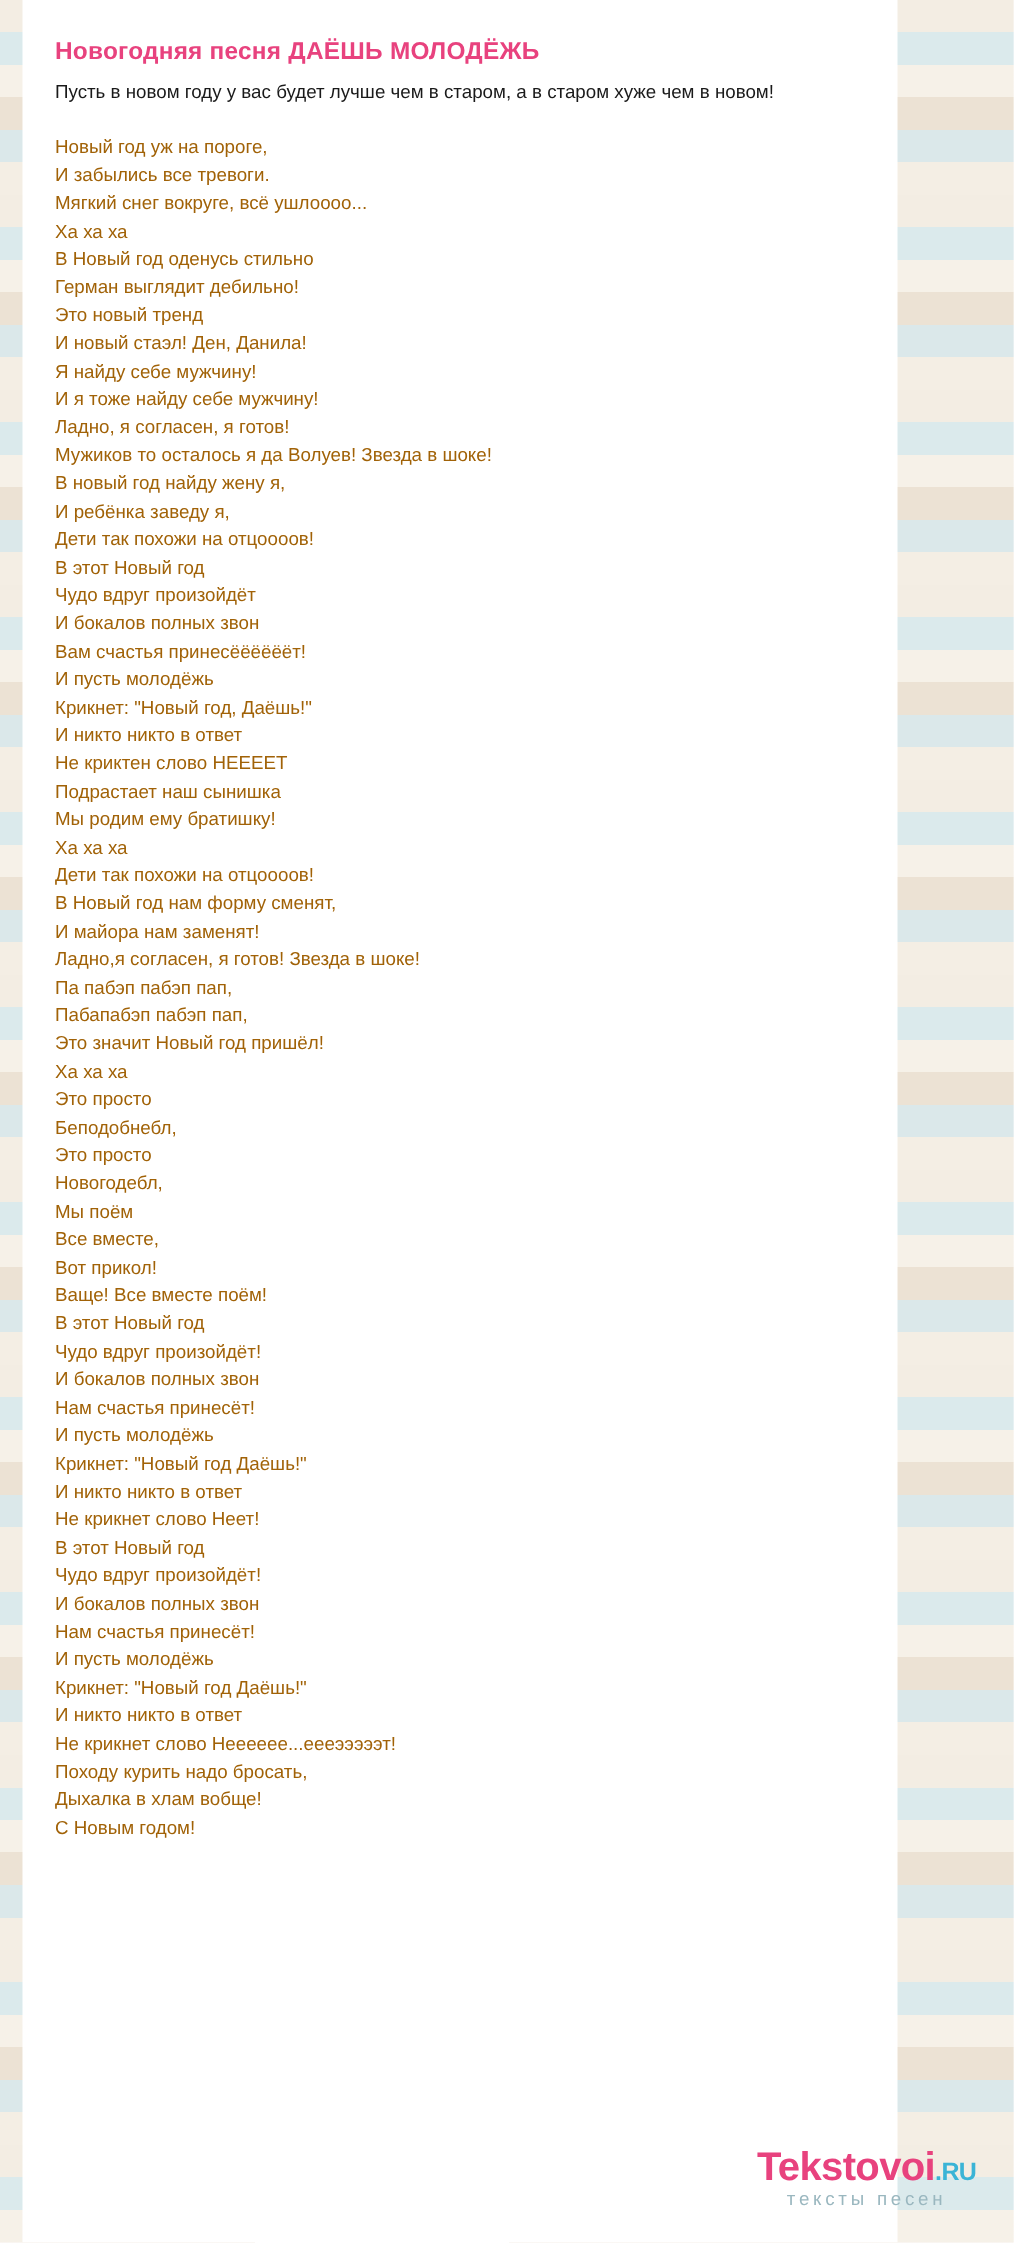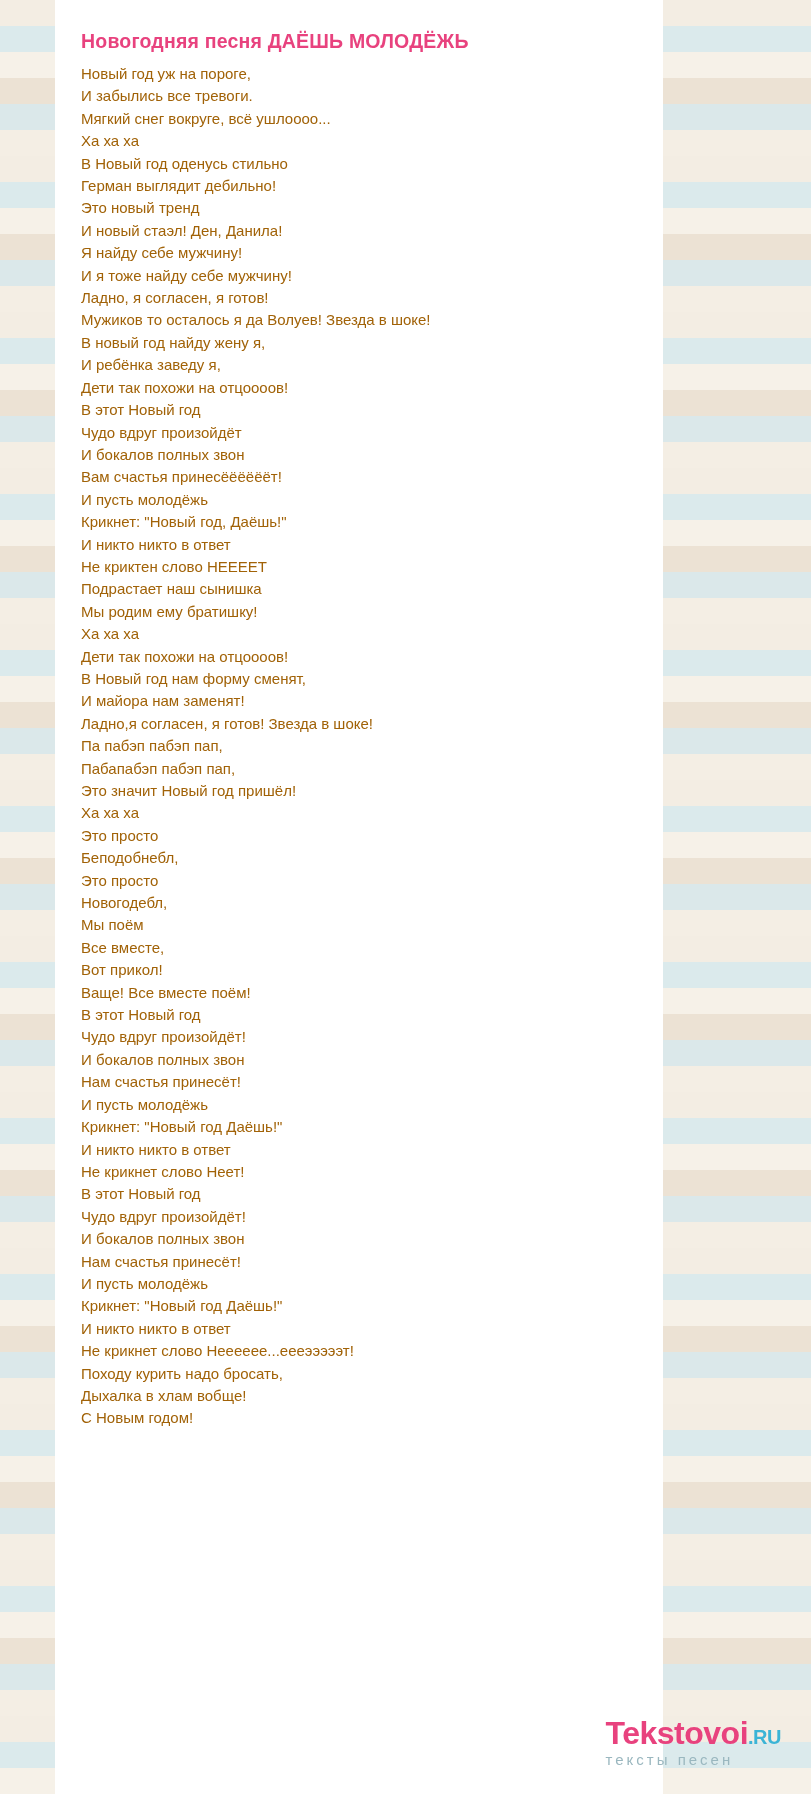--- a/index.html
+++ b/index.html
@@ -32,26 +32,25 @@
   .page-bg::after {
     content: "";
     position: absolute;
     inset: 0;
     background: rgba(255,255,255,0.25);
   }
   .content-card {
     position: absolute;
     left: 18px;
     top: 0px;
-    width: 608px;
+    width: 700px;
     min-height: 1794px;
     background: #ffffff;
     box-sizing: border-box;
     padding: 30px 26px 10px 26px;
-    margin-left: 37px;
   }
   .song-title {
     color: #e8427e;
     font-size: 19.5px;
     font-weight: bold;
     margin: 0 0 10px 0;
     letter-spacing: 0.2px;
   }
   .performer-line {
     font-size: 13px;
@@ -74,21 +73,21 @@
     font-size: 15px;
     line-height: 22.4px;
     color: #1a1a1a;
     margin: 0 0 22px 0;
   }
   
   .logo {
     position: absolute;
     right: 30px;
     bottom: 26px;
-    text-align: left;
+    text-align: center;
     user-select: none;
   }
   .logo-main {
     font-size: 32px;
     font-weight: bold;
     color: #e8427e;
     line-height: 1;
     letter-spacing: -0.5px;
   }
   .logo-tld {
@@ -106,20 +105,21 @@
 </head>
 <body>
 
 <div class="page-bg"></div>
 
 <div class="content-card">
 
   <h1 class="song-title">Новогодняя песня ДАЁШЬ МОЛОДЁЖЬ</h1>
 
 
+  <p class="intro-line">Пусть в новом году у вас будет лучше чем в старом, а в старом хуже чем в новом!</p>
 
   <div class="lyrics">Новый год уж на пороге,
 И забылись все тревоги.
 Мягкий снег вокруге, всё ушлоооо...
 Ха ха ха
 В Новый год оденусь стильно
 Герман выглядит дебильно!
 Это новый тренд
 И новый стаэл! Ден, Данила!
 Я найду себе мужчину!

